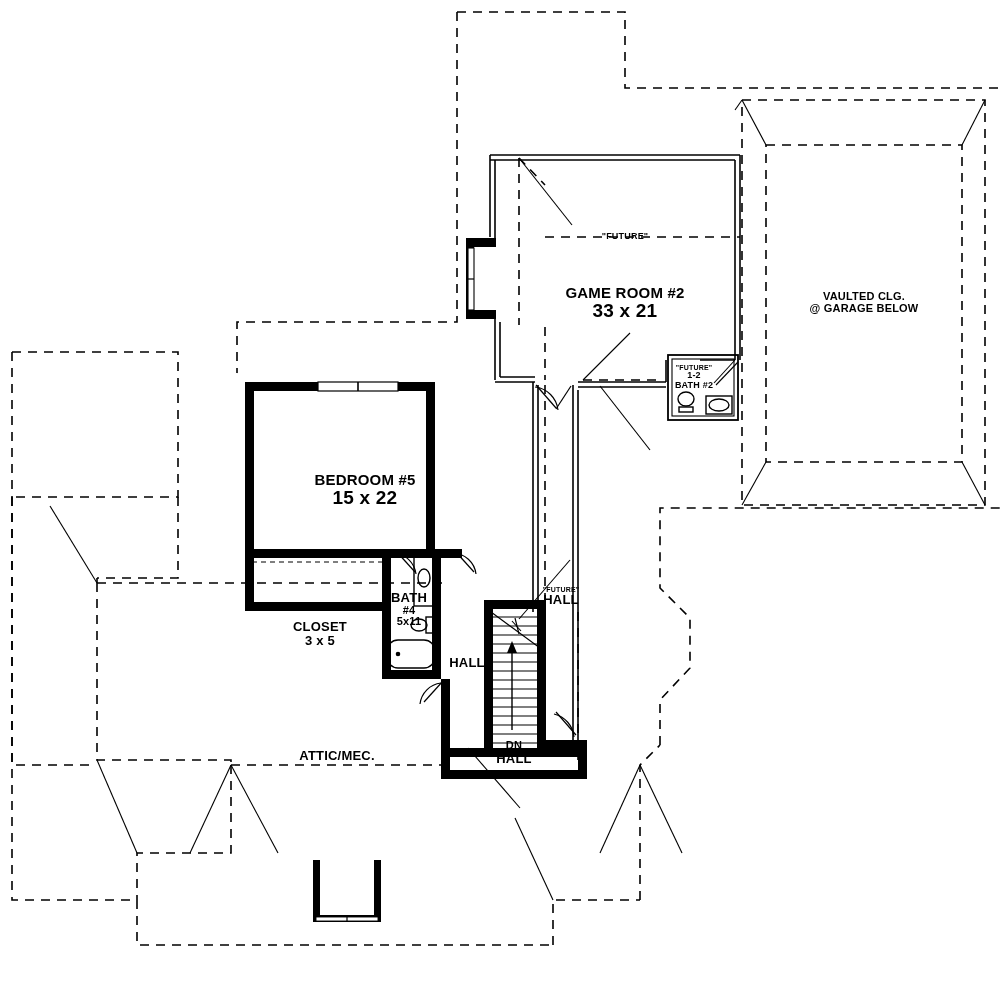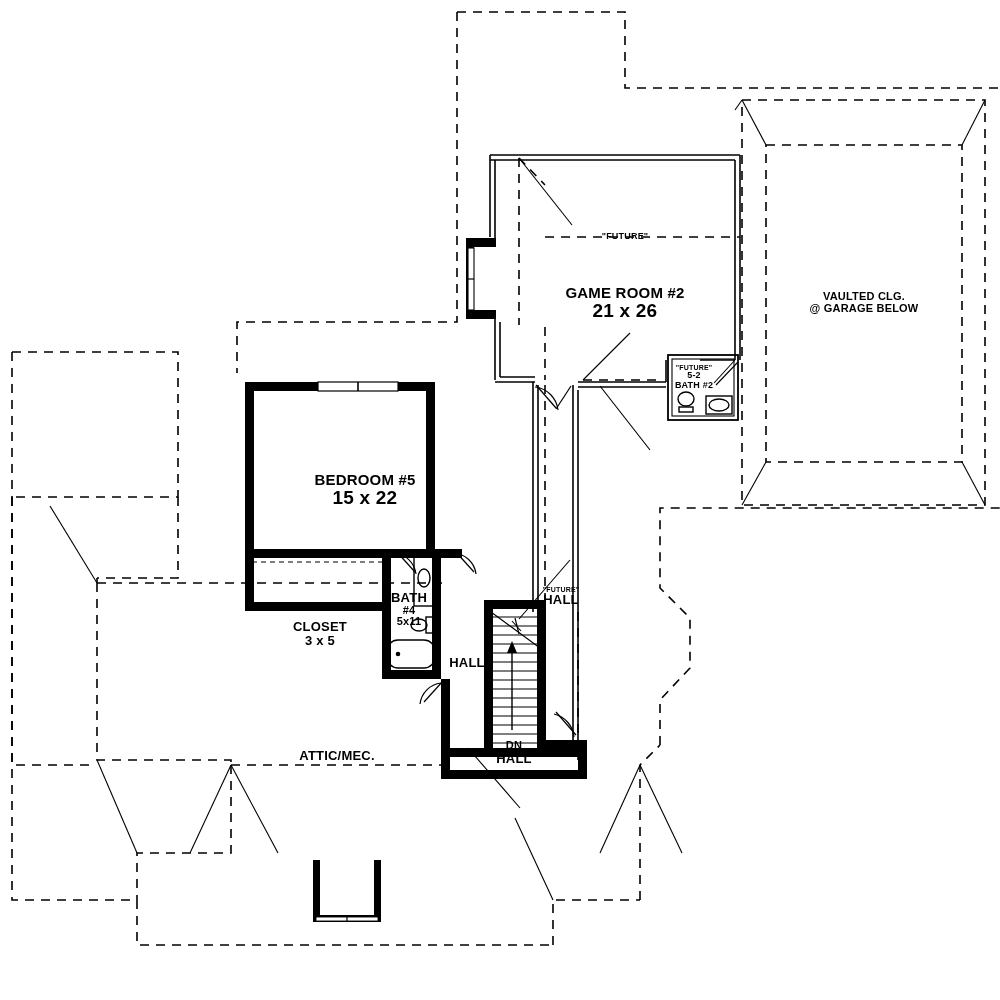--- a/index.html
+++ b/index.html
@@ -252,26 +252,26 @@
 
 <div class="lbl" style="left:409px;top:609px;">
   <span class="l1 med">BATH</span>
   <span class="l1 sm">#4</span>
   <span class="l1 sm">5x11</span>
 </div>
 
 <div class="lbl" style="left:625px;top:277px;">
   <span class="l1 xs">"FUTURE"</span>
   <span class="l1 big">GAME ROOM #2</span>
-  <span class="l1 bignum">21 x 26</span>
+  <span class="l1 bignum">33 x 21</span>
 </div>
 
 <div class="lbl" style="left:694px;top:377px;">
   <span class="l1 xxs">"FUTURE"</span>
-  <span class="l1 xs">5-2</span>
+  <span class="l1 xs">1-2</span>
   <span class="l1 xs">BATH #2</span>
 </div>
 
 <div class="lbl" style="left:864px;top:303px;">
   <span class="l1 sm">VAULTED CLG.</span>
   <span class="l1 sm">@ GARAGE BELOW</span>
 </div>
 
 <div class="lbl" style="left:337px;top:727px;margin-top:29px;">
   <span class="l1 med">ATTIC/MEC.</span>

